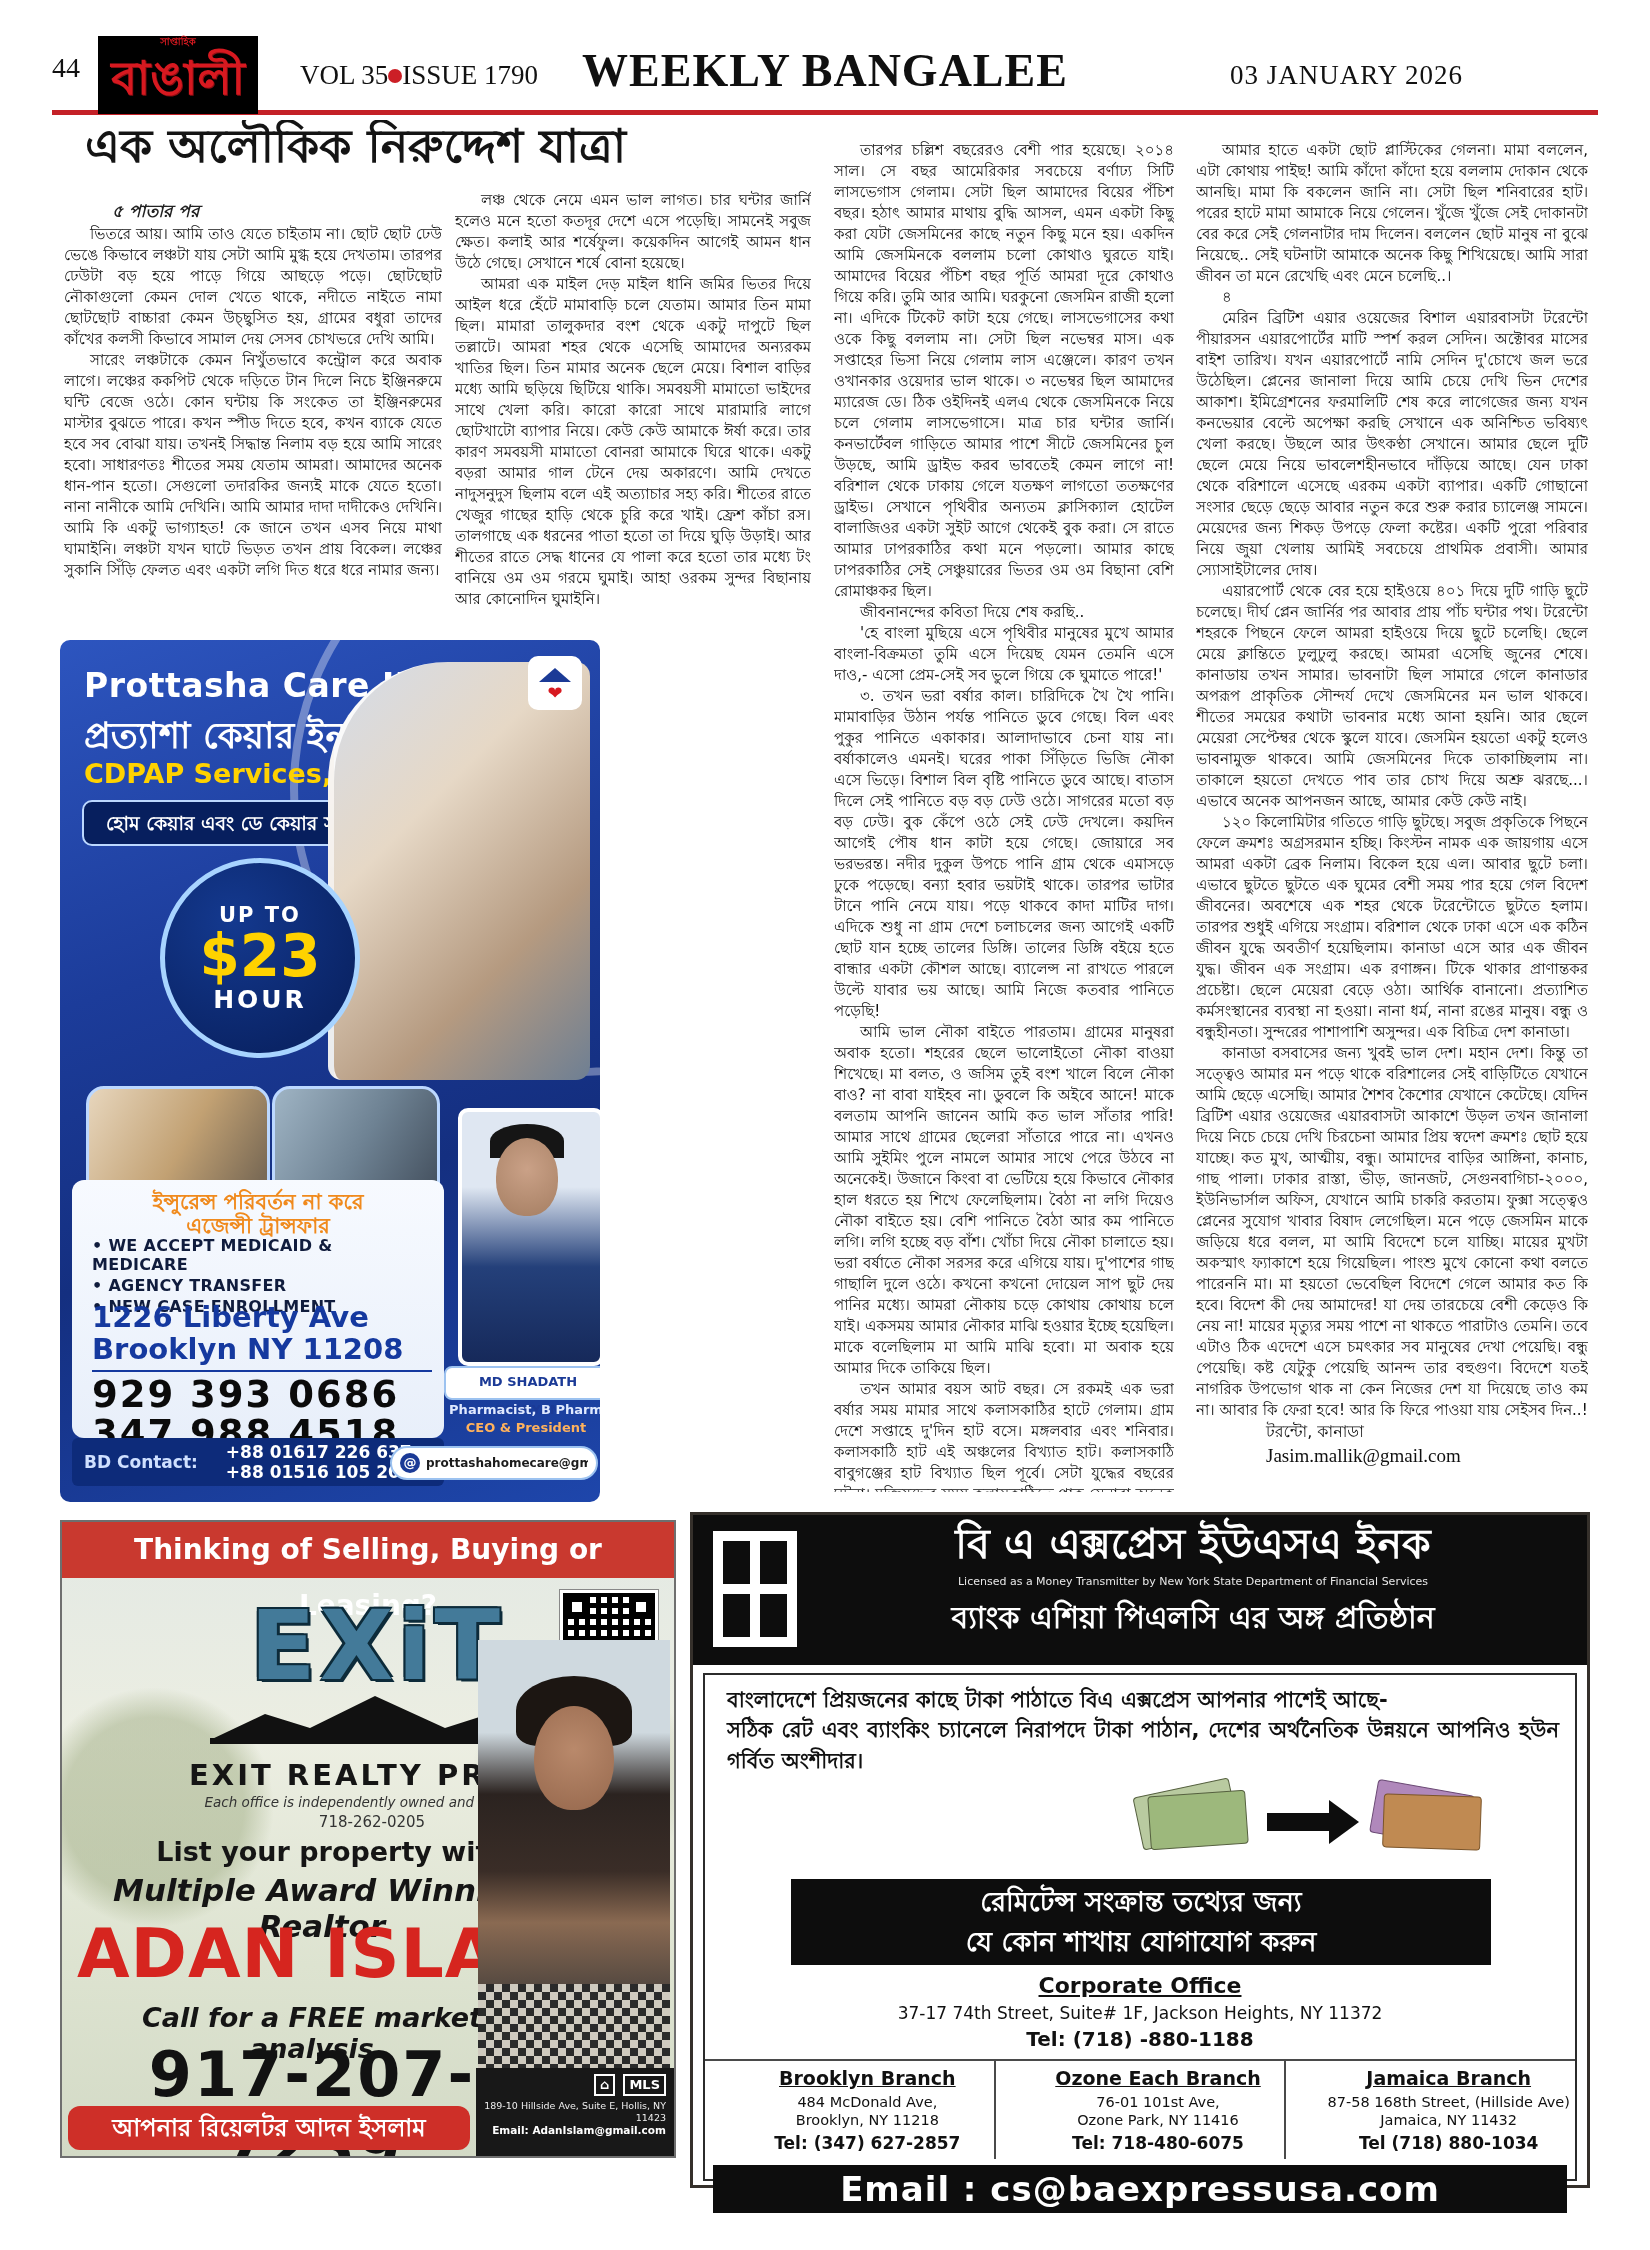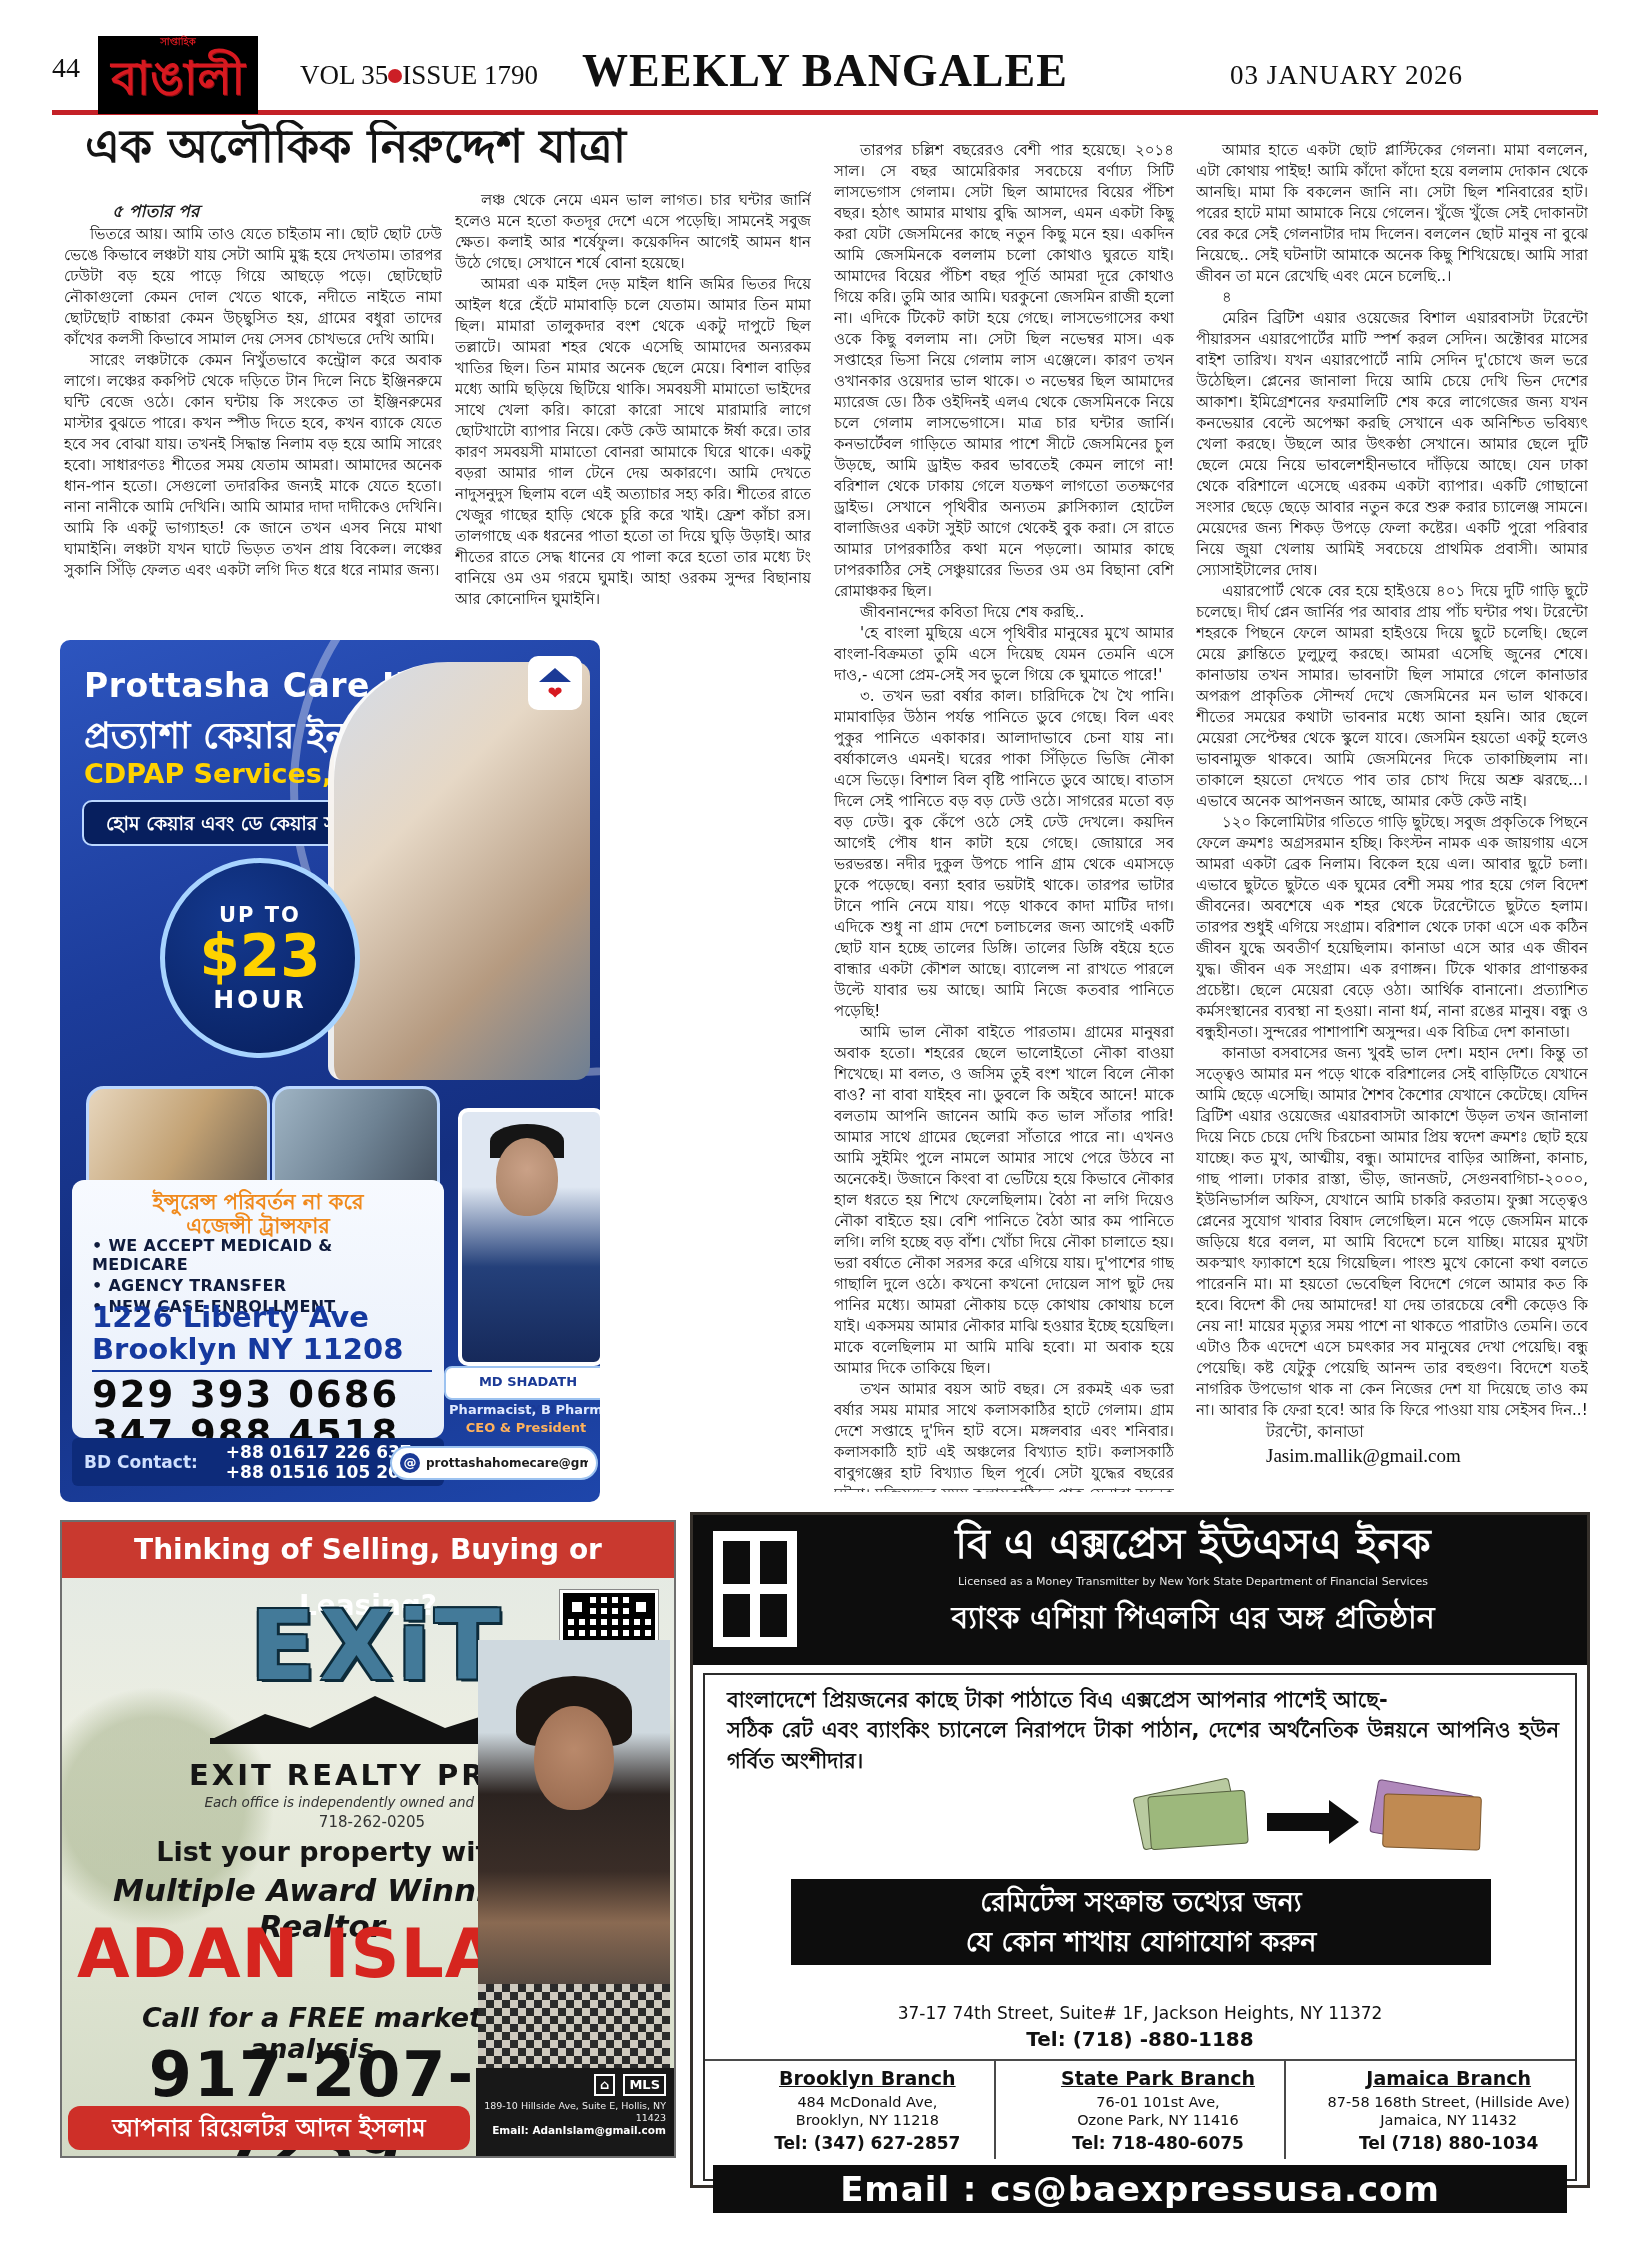--- a/index.html
+++ b/index.html
@@ -331,32 +331,33 @@
         <div class="bill" style="left:444px;top:118px;transform:rotate(-4deg);background:#9db87c;"></div>
         <div class="arrow-shaft" style="left:562px;top:138px;"></div>
         <div class="arrow-head" style="left:624px;top:125px;"></div>
         <div class="bill" style="left:668px;top:112px;transform:rotate(10deg);background:#b088bb;border-color:#6b4a75;"></div>
         <div class="bill" style="left:678px;top:120px;transform:rotate(2deg);background:#c08a52;border-color:#7a5429;"></div>
       </div>
       <div class="b-black">
         <span>রেমিটেন্স সংক্রান্ত তথ্যের জন্য</span><br>
         <span>যে কোন শাখায় যোগাযোগ করুন</span>
       </div>
+      <div class="b-corp-label">Corporate Office</div>
       <div class="b-corp-addr">37-17 74th Street, Suite# 1F, Jackson Heights, NY 11372</div>
       <div class="b-corp-tel">Tel: (718) -880-1188</div>
       <div class="b-div"></div>
       <div class="b-branches">
         <div class="b-cell">
           <div class="b-bname">Brooklyn Branch</div>
           <div class="b-baddr">484 McDonald Ave,</div>
           <div class="b-baddr">Brooklyn, NY 11218</div>
           <div class="b-btel">Tel: (347) 627-2857</div>
         </div>
         <div class="b-cell">
-          <div class="b-bname">State Park Branch</div>
+          <div class="b-bname">Ozone Each Branch</div>
           <div class="b-baddr">76-01 101st Ave,</div>
           <div class="b-baddr">Ozone Park, NY 11416</div>
           <div class="b-btel">Tel: 718-480-6075</div>
         </div>
         <div class="b-cell">
           <div class="b-bname">Jamaica Branch</div>
           <div class="b-baddr">87-58 168th Street, (Hillside Ave)</div>
           <div class="b-baddr">Jamaica, NY 11432</div>
           <div class="b-btel">Tel (718) 880-1034</div>
         </div>

